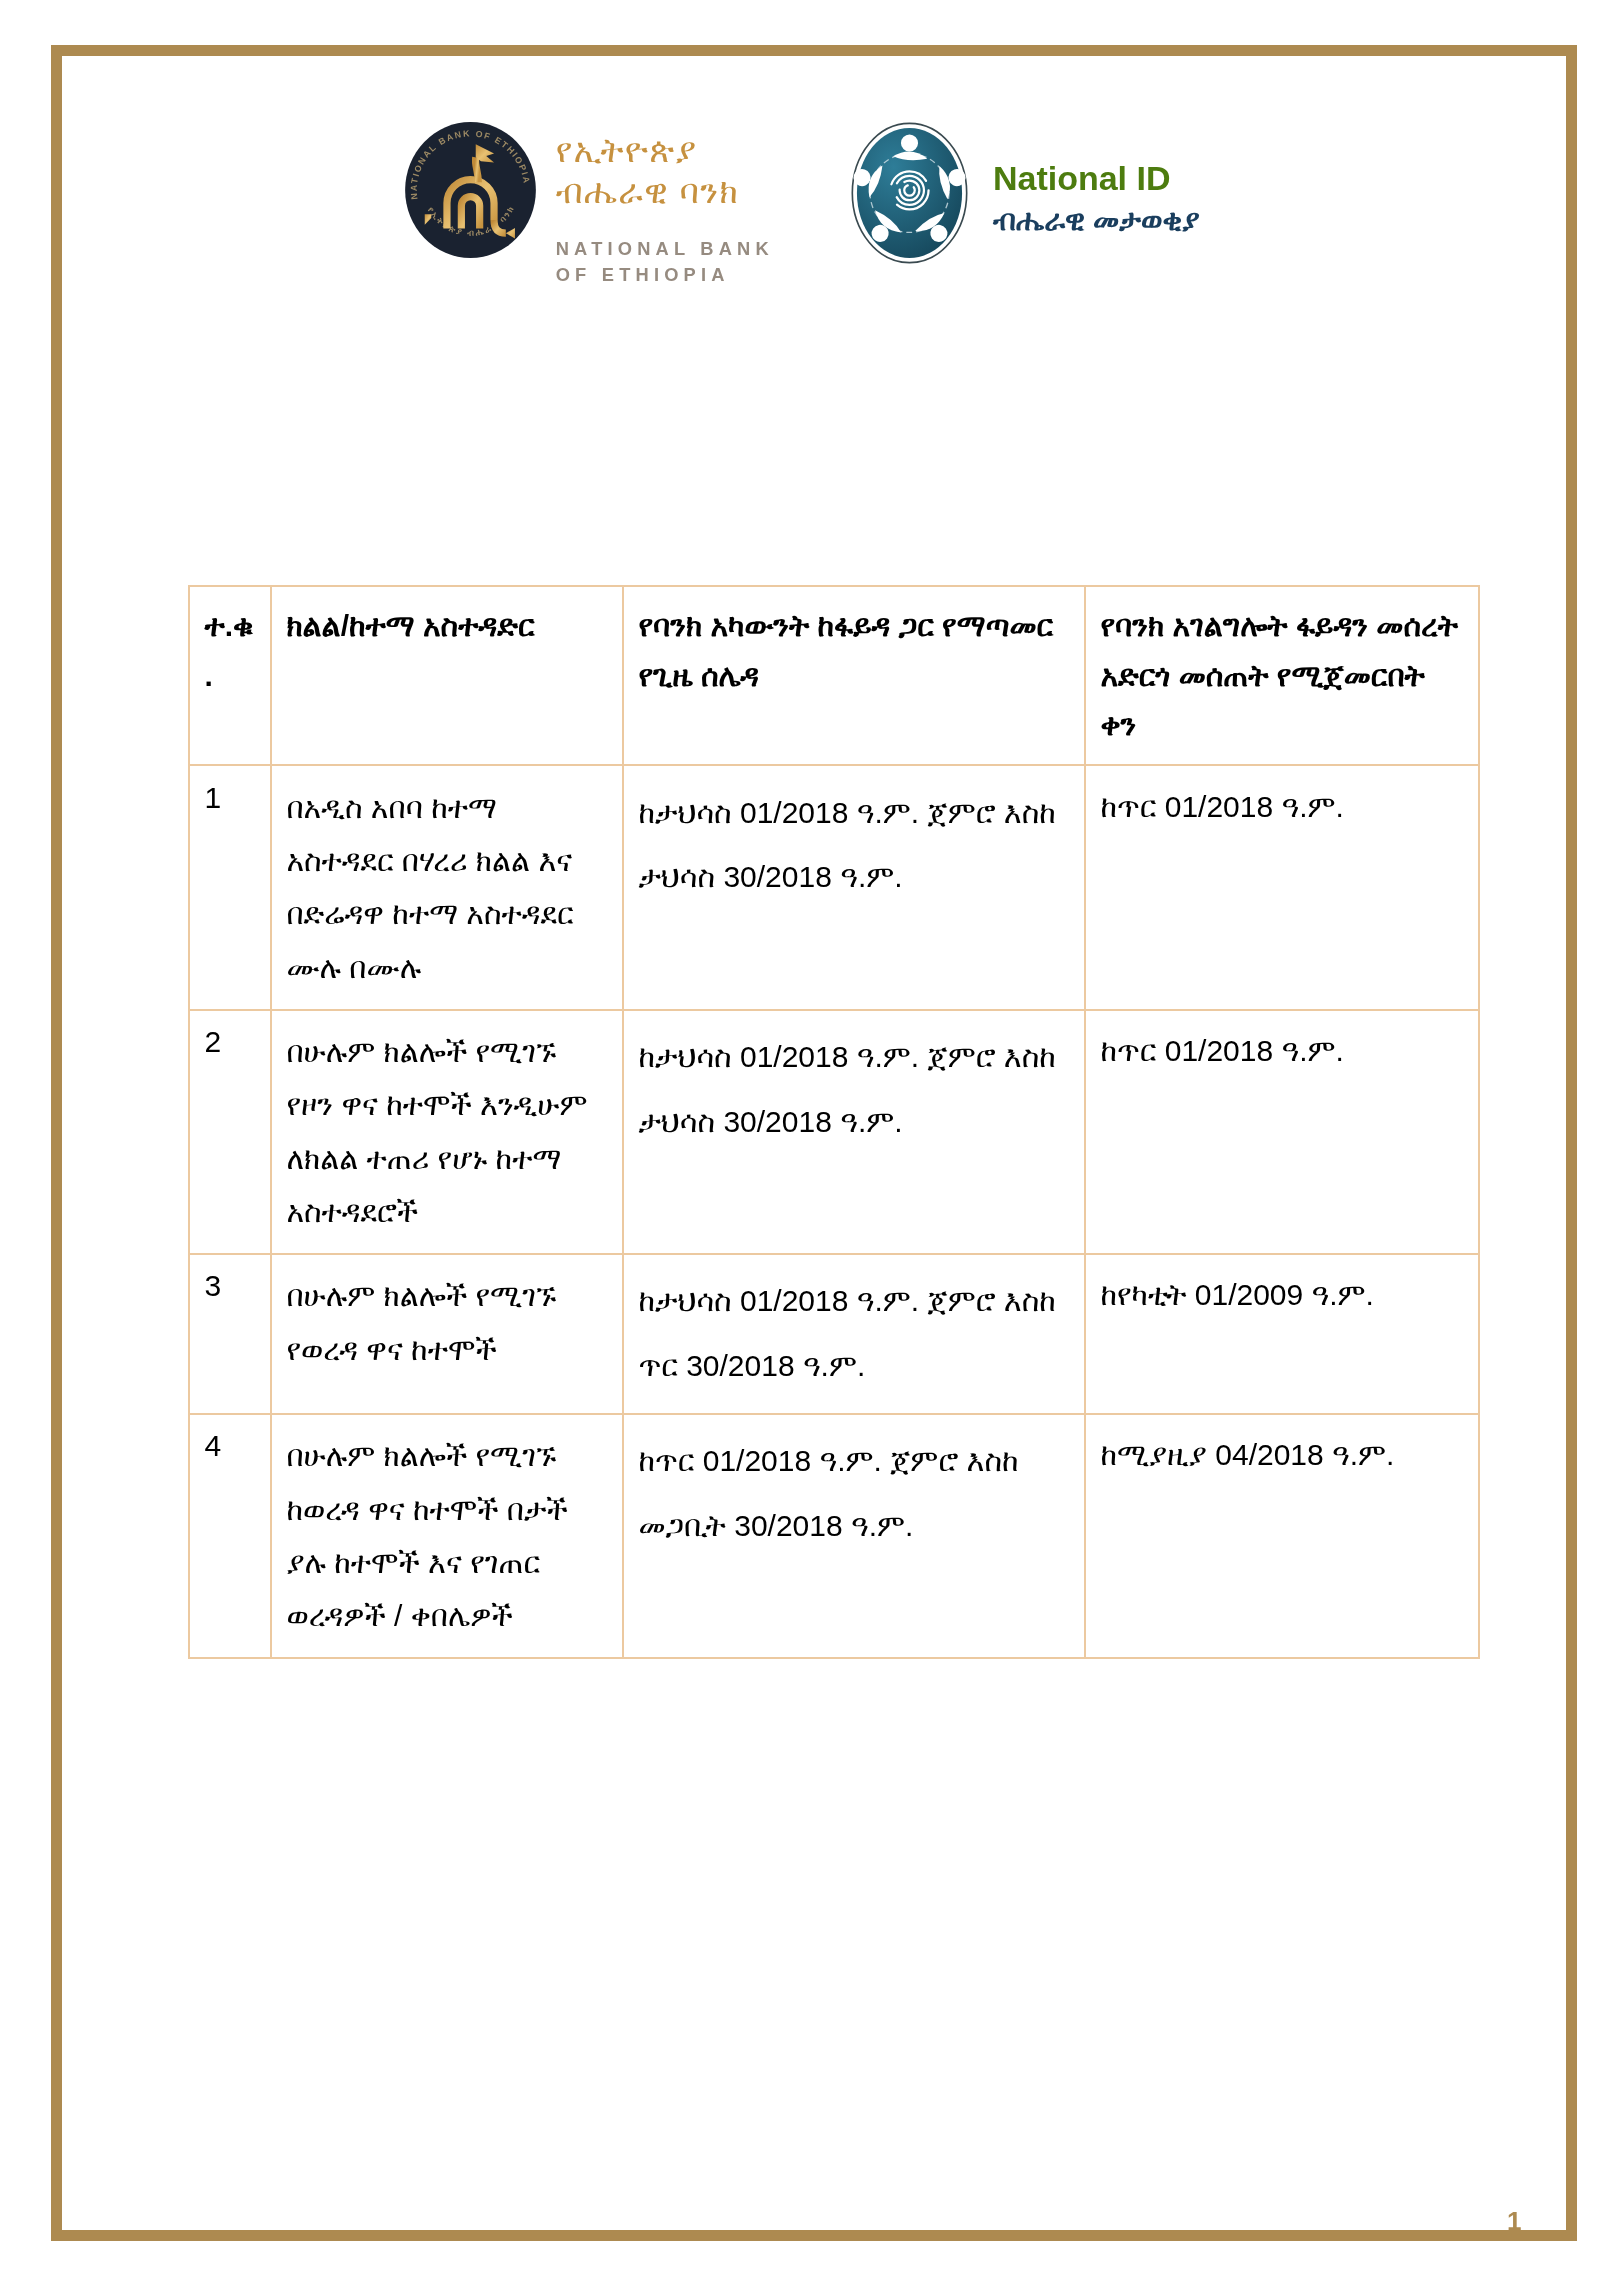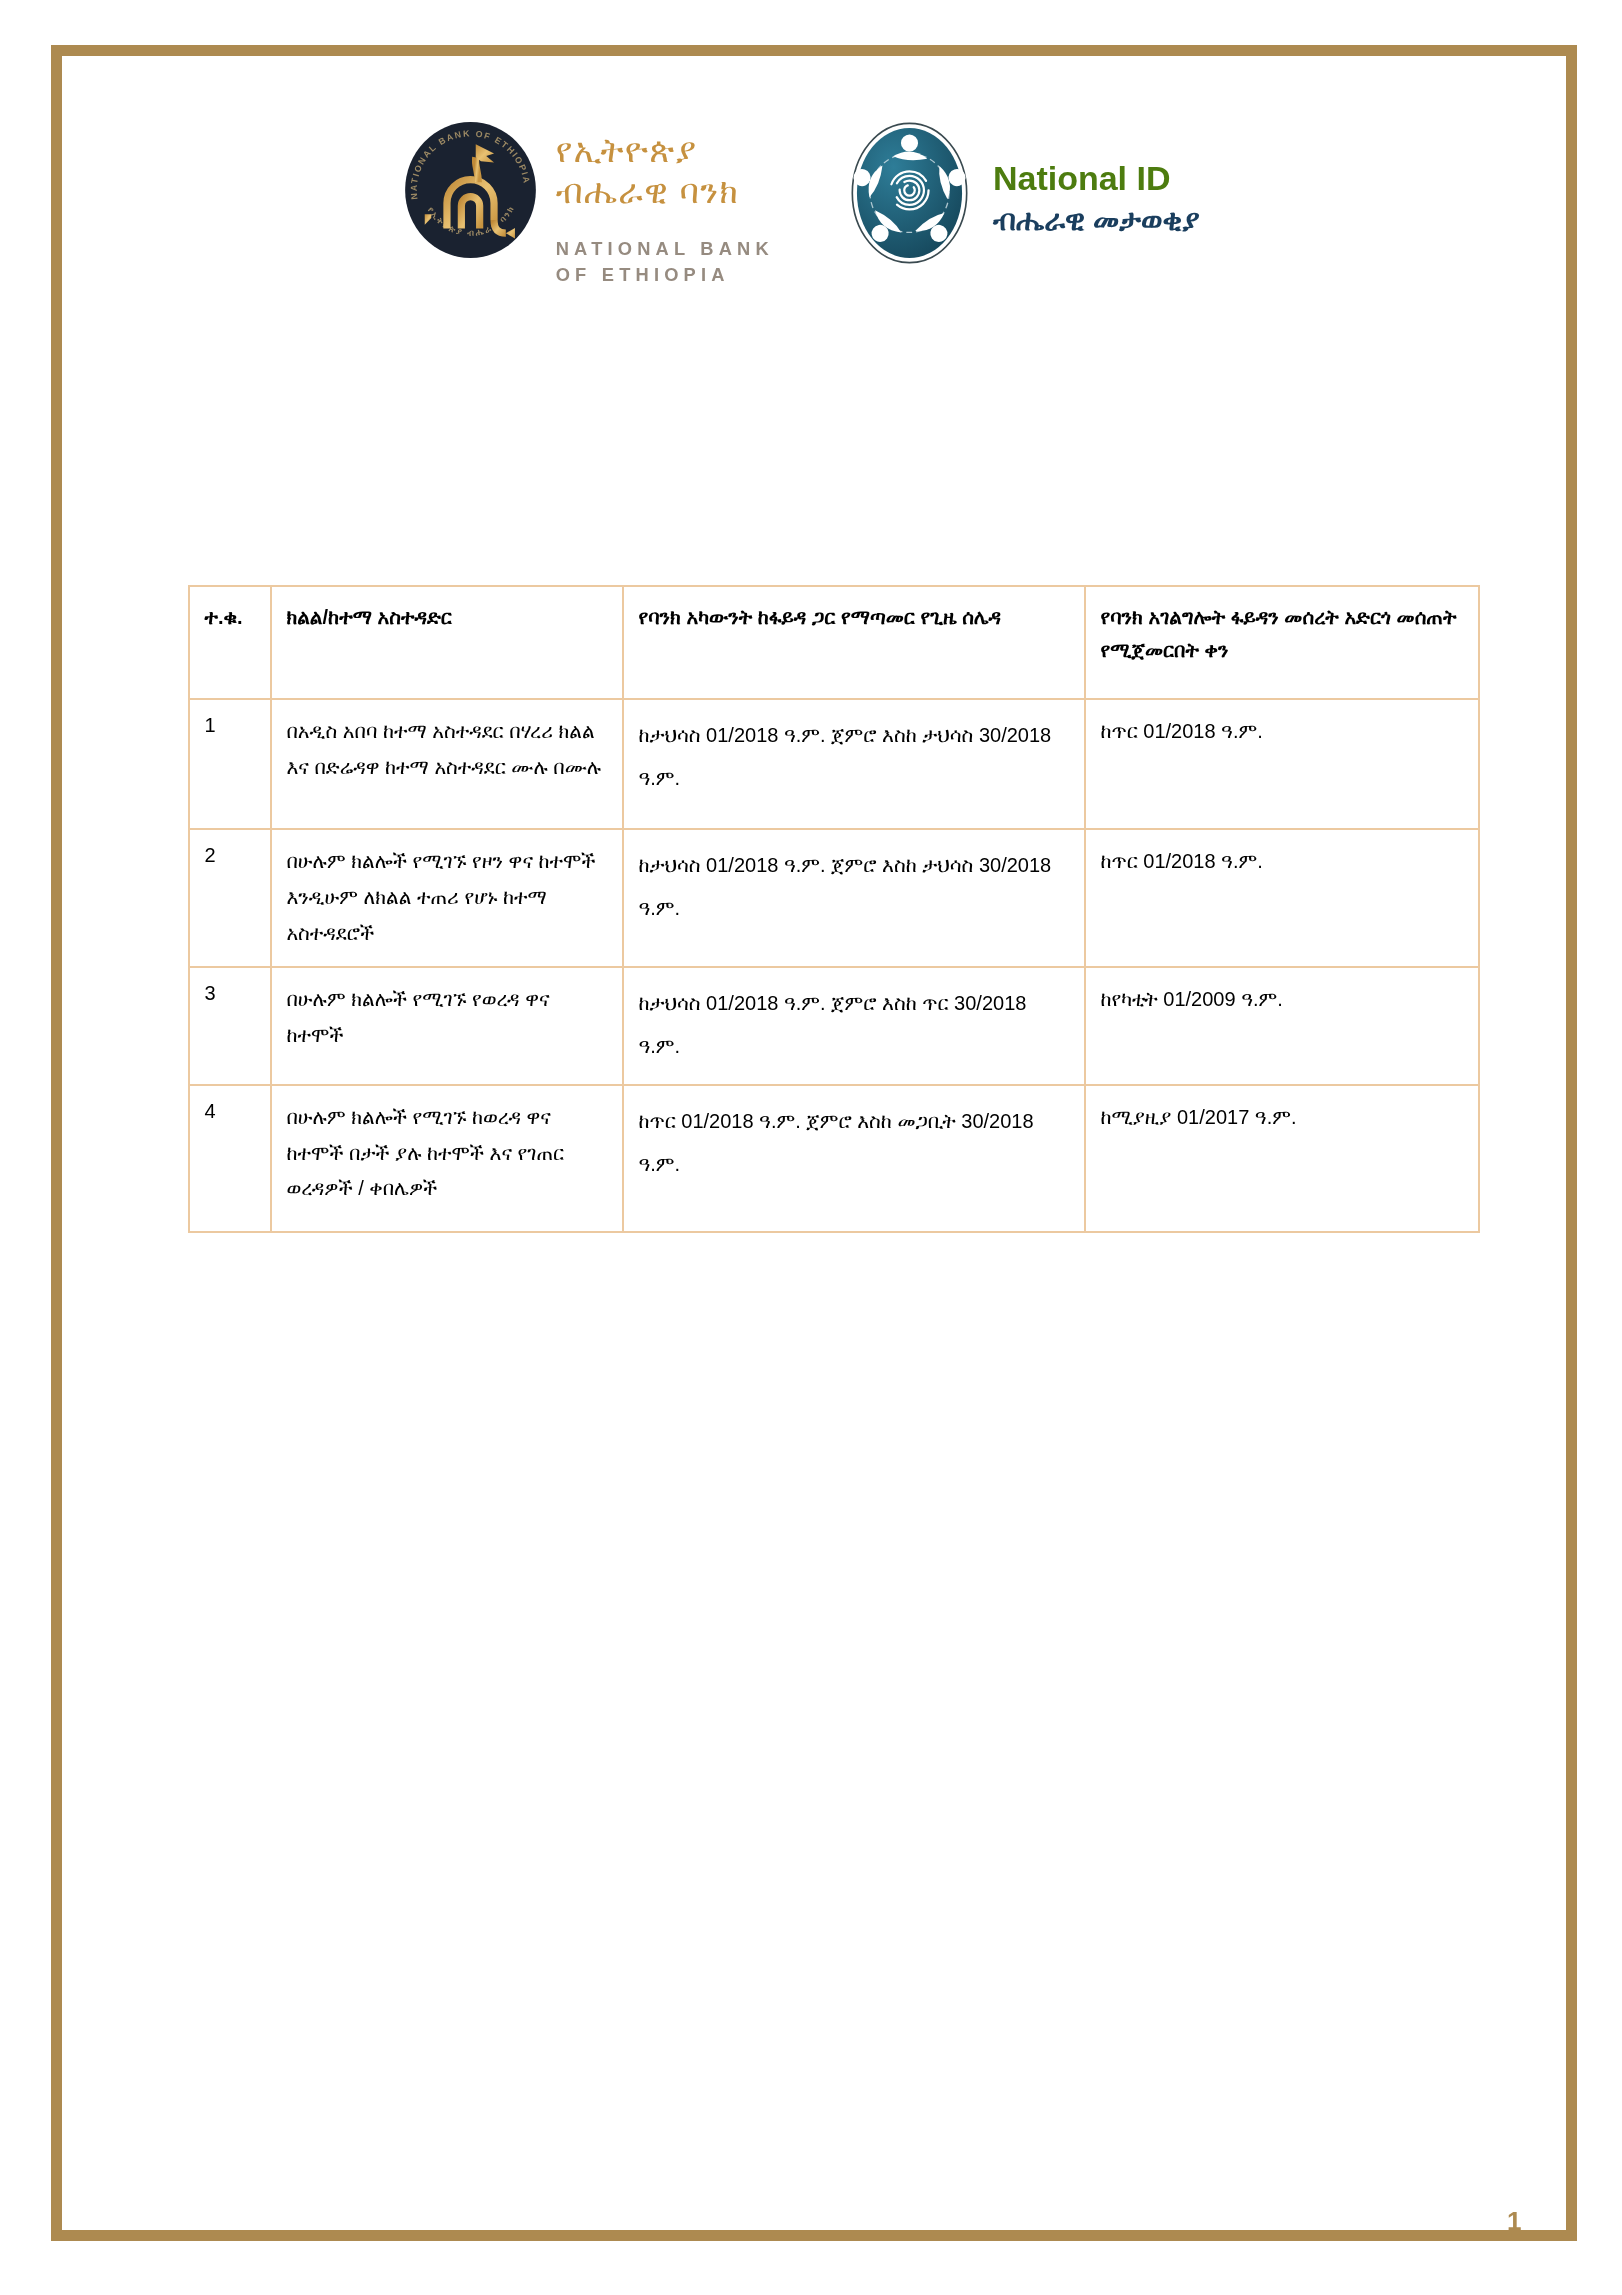--- a/index.html
+++ b/index.html
@@ -37,21 +37,21 @@
   table.schedule{
     position:absolute;left:188px;top:585px;width:1290px;
     border-collapse:collapse;table-layout:fixed;
   }
   table.schedule col.c1{width:82px;}
   table.schedule col.c2{width:352px;}
   table.schedule col.c3{width:462px;}
   table.schedule col.c4{width:394px;}
   table.schedule th,table.schedule td{
     border:2.6px solid #ecc9a0;vertical-align:top;padding:14.4px 14.4px;
-    font-size:20px;text-align:left;word-wrap:break-word;margin-top:31px;
+    font-size:30px;text-align:left;word-wrap:break-word;margin-top:31px;
   }
   table.schedule th{font-weight:bold;line-height:1.65;}
   th.no-col{vertical-align:bottom;padding-bottom:10.5px;}
   tr.tr-head{height:113px;}
   tr.tr-1{height:130px;}
   tr.tr-2{height:129px;}
   tr.tr-3{height:118px;}
   tr.tr-4{height:147px;}
   td.no-cell{font-size:26px;padding-top:15.7px;}
   td.area-cell{text-align:justify;line-height:1.78;}
@@ -195,21 +195,21 @@
       <tr class="tr-3">
         <td class="no-cell">3</td>
         <td class="area-cell">በሁሉም ክልሎች የሚገኙ የወረዳ ዋና ከተሞች</td>
         <td class="schedule-cell">ከታህሳስ 01/2018 ዓ.ም. ጀምሮ እስከ ጥር 30/2018 ዓ.ም.</td>
         <td class="start-cell">ከየካቲት 01/2009 ዓ.ም.</td>
       </tr>
       <tr class="tr-4">
         <td class="no-cell">4</td>
         <td class="area-cell">በሁሉም ክልሎች የሚገኙ ከወረዳ ዋና ከተሞች በታች ያሉ ከተሞች እና የገጠር ወረዳዎች / ቀበሌዎች</td>
         <td class="schedule-cell">ከጥር 01/2018 ዓ.ም. ጀምሮ እስከ መጋቢት 30/2018 ዓ.ም.</td>
-        <td class="start-cell">ከሚያዚያ 01/2017 ዓ.ም.</td>
+        <td class="start-cell">ከሚያዚያ 04/2018 ዓ.ም.</td>
       </tr>
     </tbody>
   </table>
 
   <div class="page-num">1</div>
 
 </div>
 
 
 </body></html>

